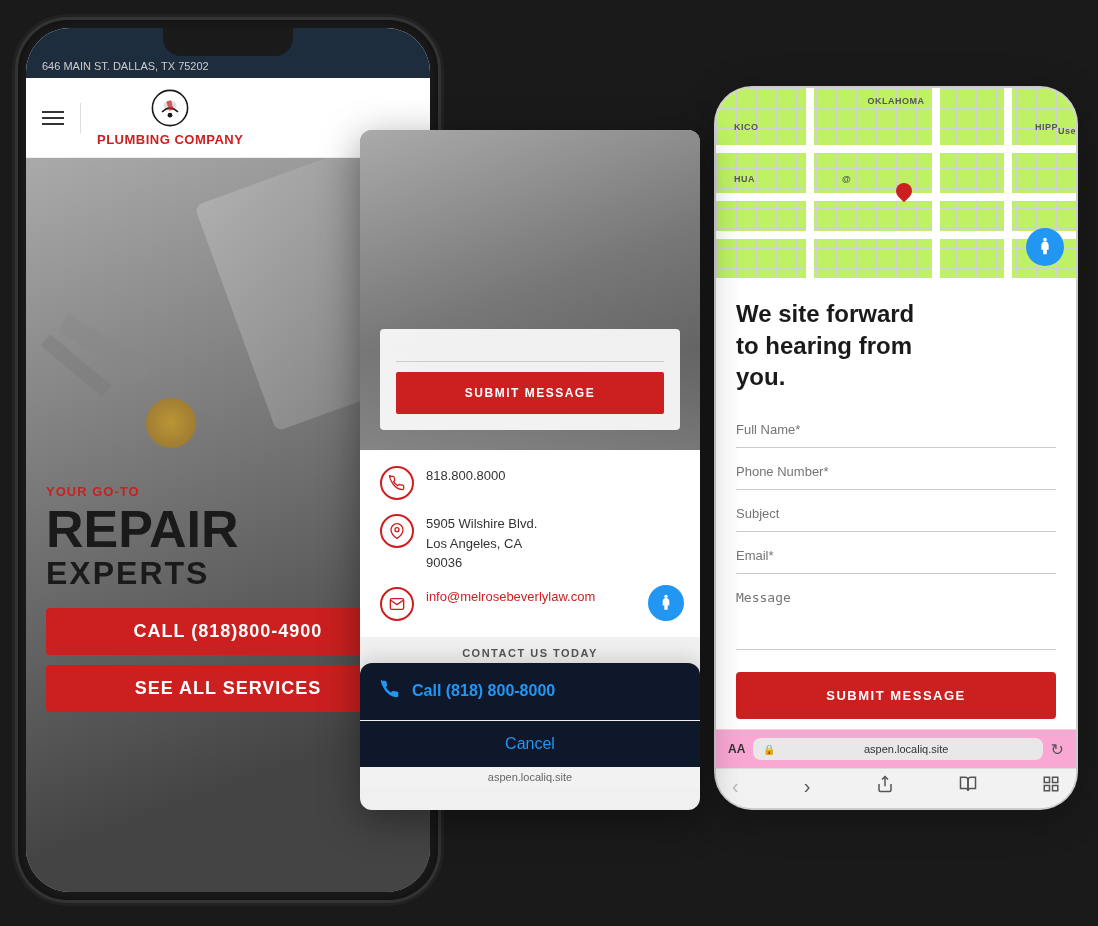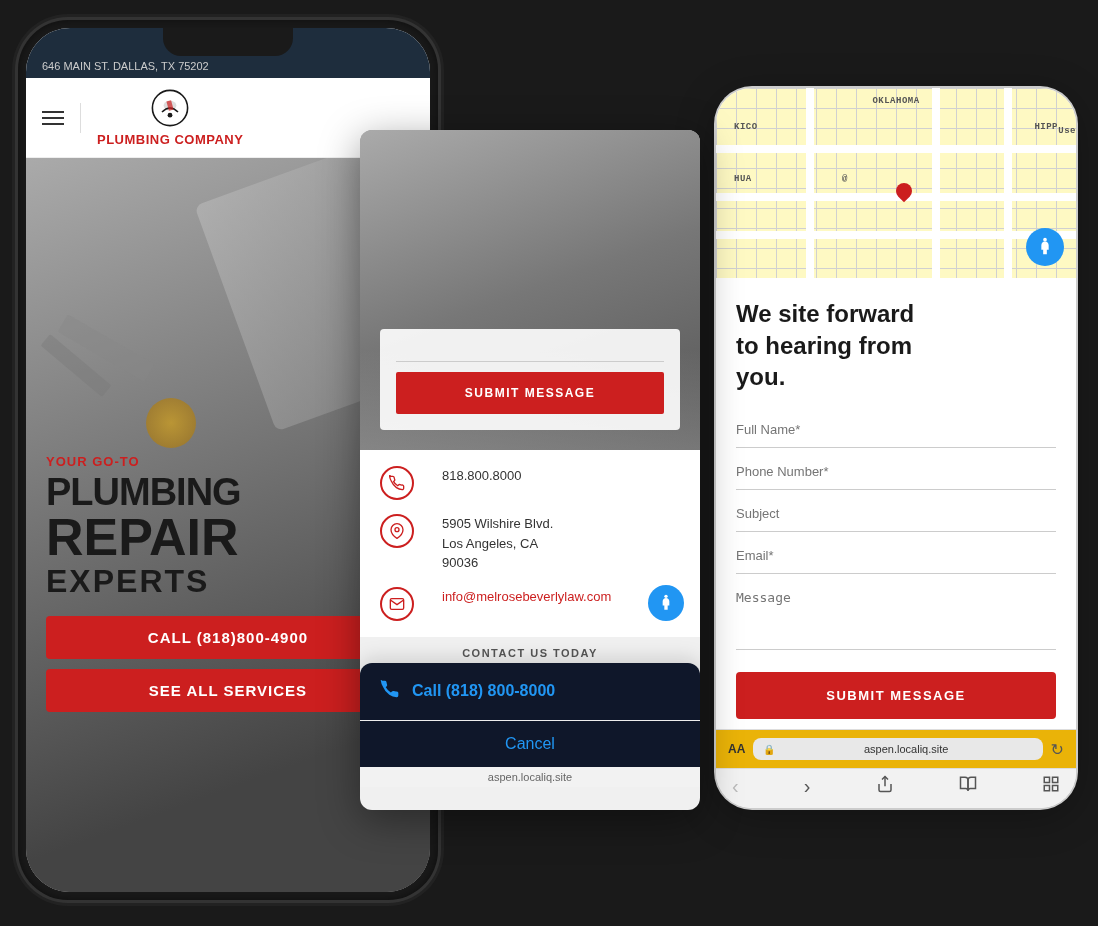--- a/index.html
+++ b/index.html
@@ -150,21 +150,21 @@
       margin-bottom: 16px;
     }
     .hero-btn {
       display: block;
       background: #cc1f1f;
       color: #fff;
       text-align: center;
       border: none;
       border-radius: 4px;
       padding: 13px 20px;
-      font-size: 15px;
+      font-size: 18px;
       font-weight: 700;
       letter-spacing: 1px;
       margin-bottom: 10px;
       cursor: pointer;
       width: 100%;
     }
     .hero-btn-outline {
       background: #cc1f1f;
     }
 
@@ -205,21 +205,21 @@
       background: #fff;
       padding: 16px 20px;
       display: flex;
       flex-direction: column;
       gap: 14px;
       position: relative;
     }
     .contact-row {
       display: flex;
       align-items: flex-start;
-      gap: 28px;
+      gap: 12px;
     }
     .contact-icon-circle {
       width: 34px;
       height: 34px;
       border: 2px solid #cc1f1f;
       border-radius: 50%;
       display: flex;
       align-items: center;
       justify-content: center;
       flex-shrink: 0;
@@ -305,24 +305,23 @@
       background: #fff;
       border-radius: 36px;
       box-shadow: 0 0 0 2px #ccc, 0 8px 40px rgba(0,0,0,0.3);
       z-index: 1;
       overflow: hidden;
       display: flex;
       flex-direction: column;
     }
     .map-area {
       height: 200px;
-      background: #fef9c3;
+      background: #bef264;
       position: relative;
       overflow: hidden;
-      font-family: Liberation Mono, monospace;
     }
     .map-grid {
       position: absolute;
       inset: 0;
       background: 
         linear-gradient(#d0d0d0 1px, transparent 1px),
         linear-gradient(90deg, #d0d0d0 1px, transparent 1px);
       background-size: 20px 20px;
     }
     .map-road-h {
@@ -401,21 +400,21 @@
       padding: 16px;
       font-size: 13px;
       font-weight: 700;
       letter-spacing: 1.5px;
       cursor: pointer;
       width: 100%;
       border-radius: 4px;
       margin-top: 12px;
     }
     .right-browser-bar {
-      background: #eab308;
+      background: #f9a8d4;
       padding: 8px 12px;
       display: flex;
       align-items: center;
       gap: 8px;
       border-top: 1px solid #ddd;
     }
     .browser-url-box {
       flex: 1;
       background: #e8e8e8;
       border-radius: 8px;
@@ -492,21 +491,20 @@
 
         <div style="position:absolute;top:10px;right:20px;width:180px;height:240px;background:linear-gradient(135deg,#bbb,#888);border-radius:8px;transform:rotate(-20deg);opacity:0.6;"></div>
         <div style="position:absolute;top:60px;right:-10px;width:60px;height:200px;background:linear-gradient(180deg,#999,#666);border-radius:4px;transform:rotate(-10deg);opacity:0.5;"></div>
         <div style="position:absolute;top:180px;left:30px;width:100px;height:20px;background:#888;border-radius:2px;transform:rotate(30deg);opacity:0.4;"></div>
         <div style="position:absolute;top:200px;left:10px;width:80px;height:15px;background:#777;border-radius:2px;transform:rotate(40deg);opacity:0.4;"></div>
 
         <div style="position:absolute;top:240px;left:120px;width:50px;height:50px;border-radius:50%;background:radial-gradient(circle,#d4a017,#a07010);opacity:0.7;"></div>
 
         <div class="hero-text-area">
           <div class="hero-subtitle">YOUR GO-TO</div>
-          <div class="hero-title-line1">PLUMBING</div>
           <div class="hero-title-line2">REPAIR</div>
           <div class="hero-title-line3">EXPERTS</div>
           <button class="hero-btn">CALL (818)800-4900</button>
           <button class="hero-btn hero-btn-outline">SEE ALL SERVICES</button>
         </div>
       </div>
     </div>
   </div>
 </div>
 

